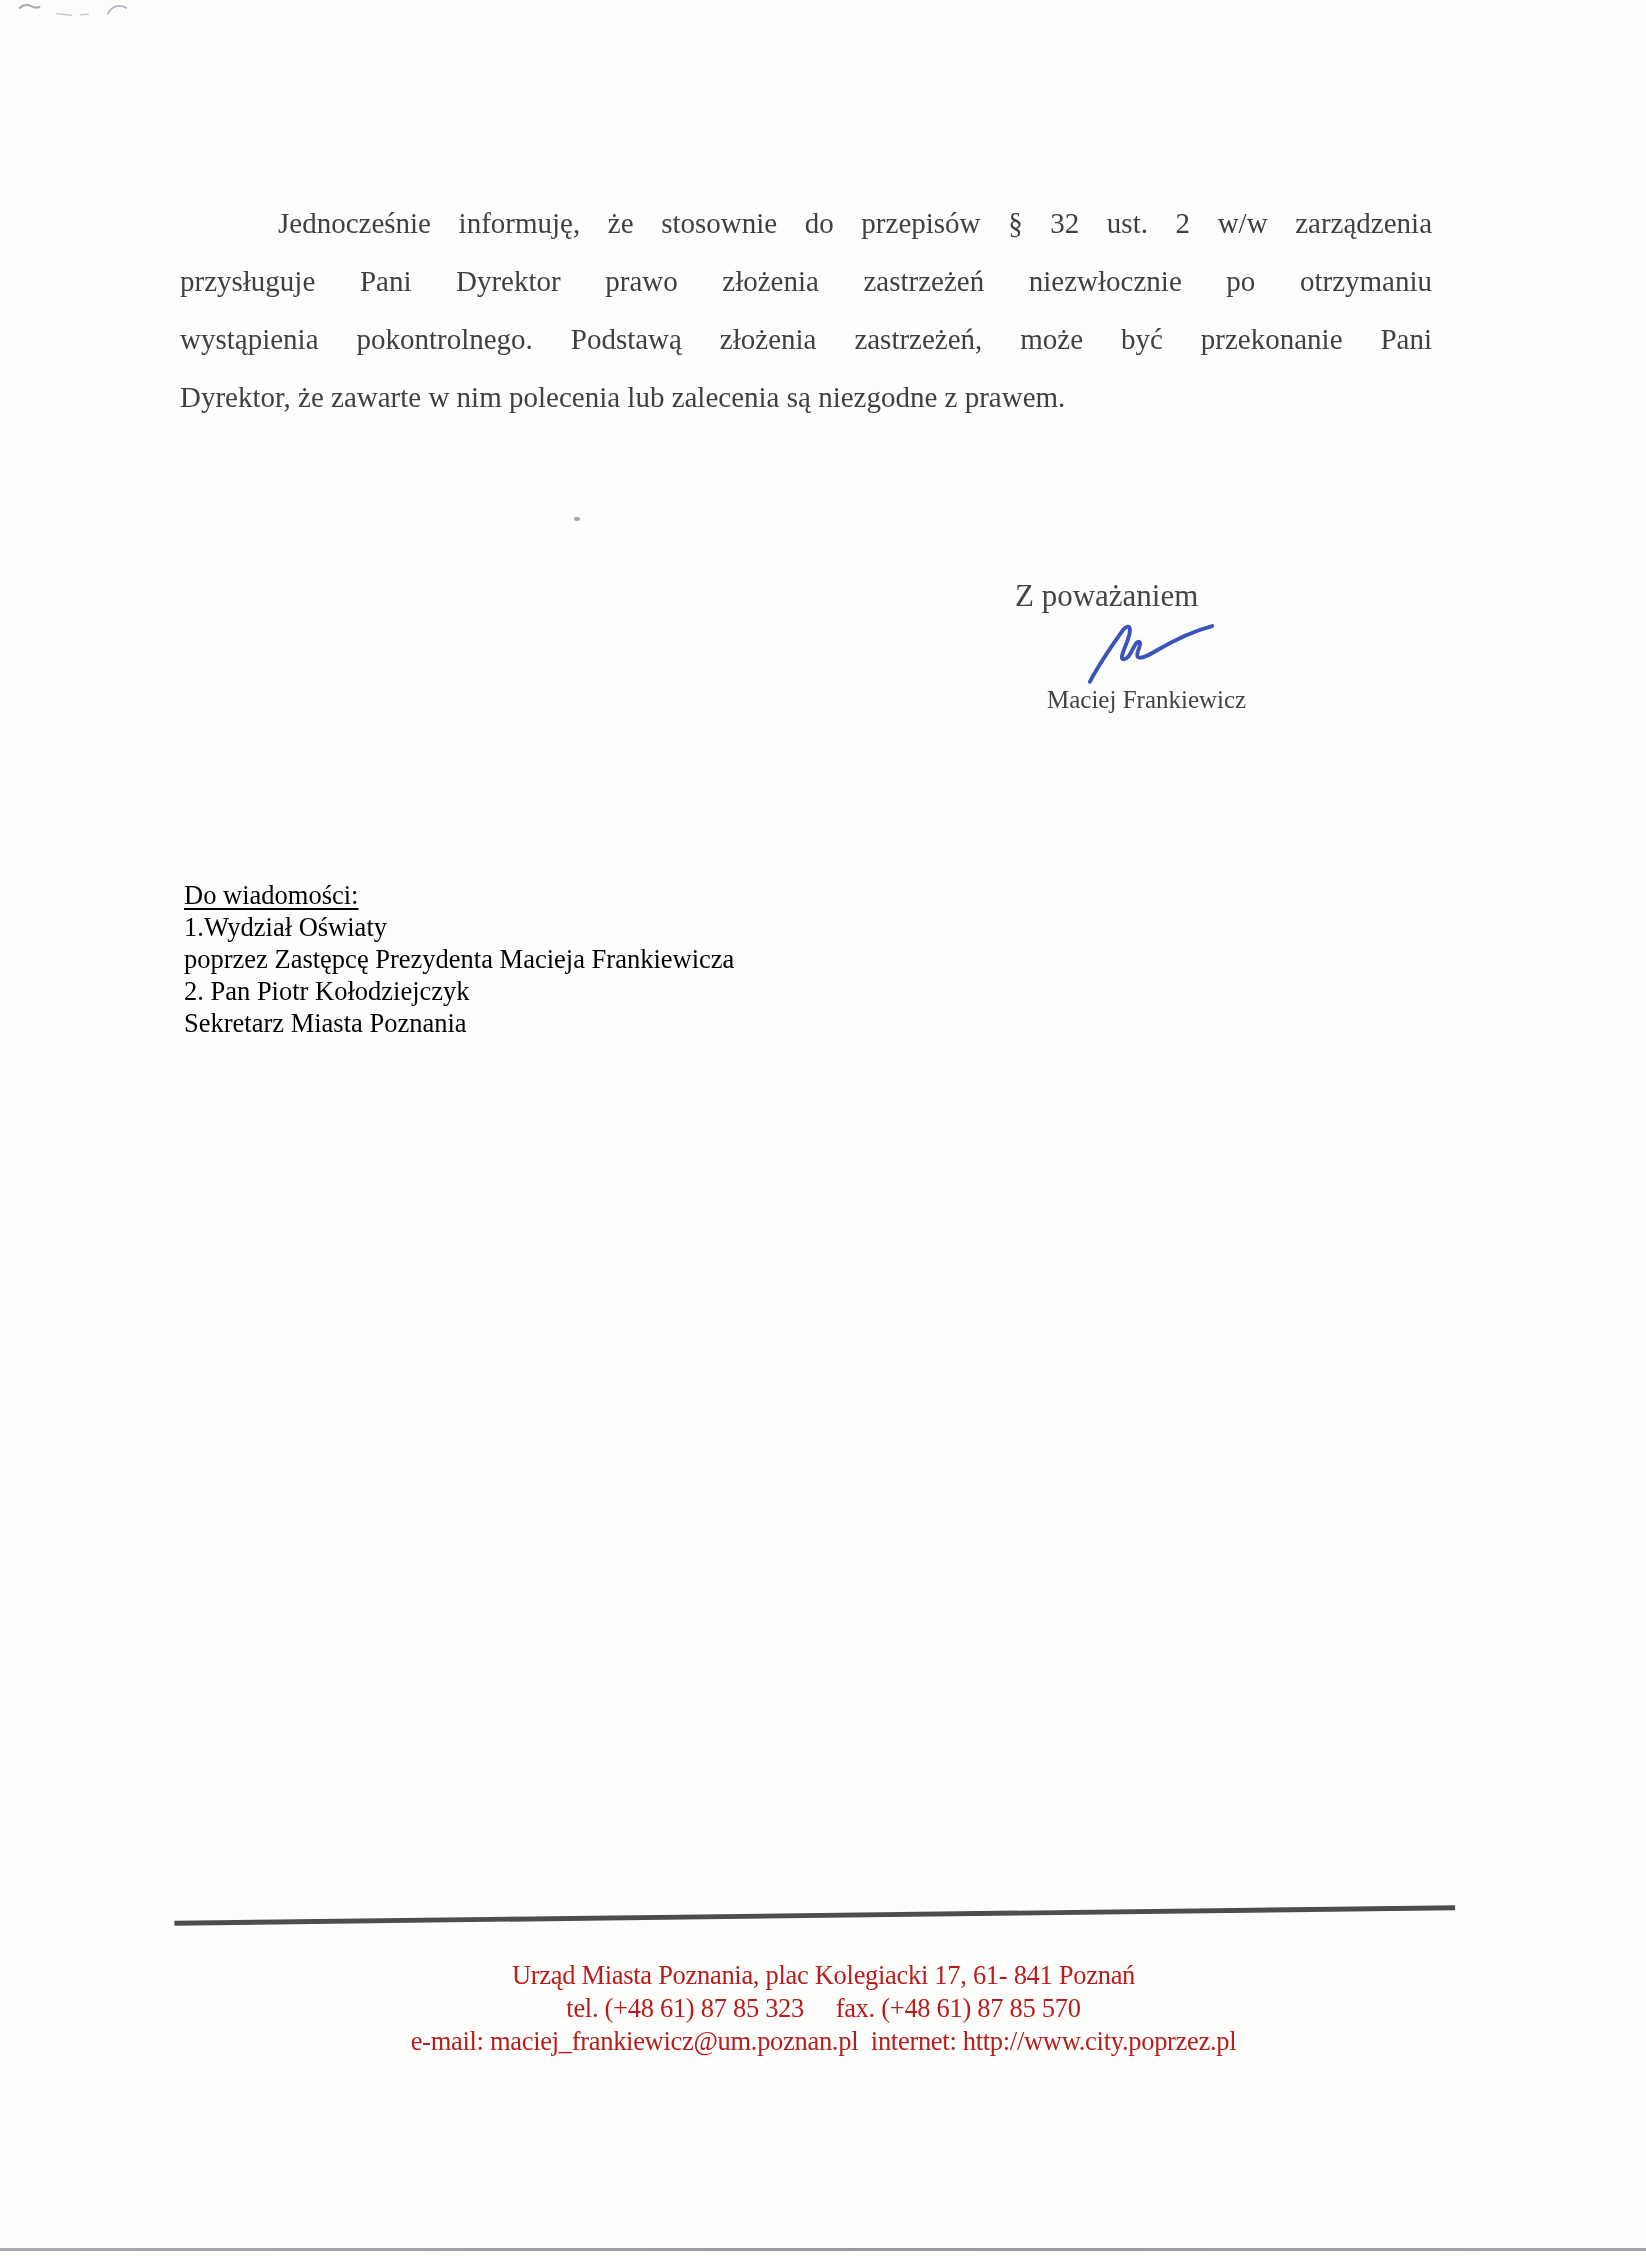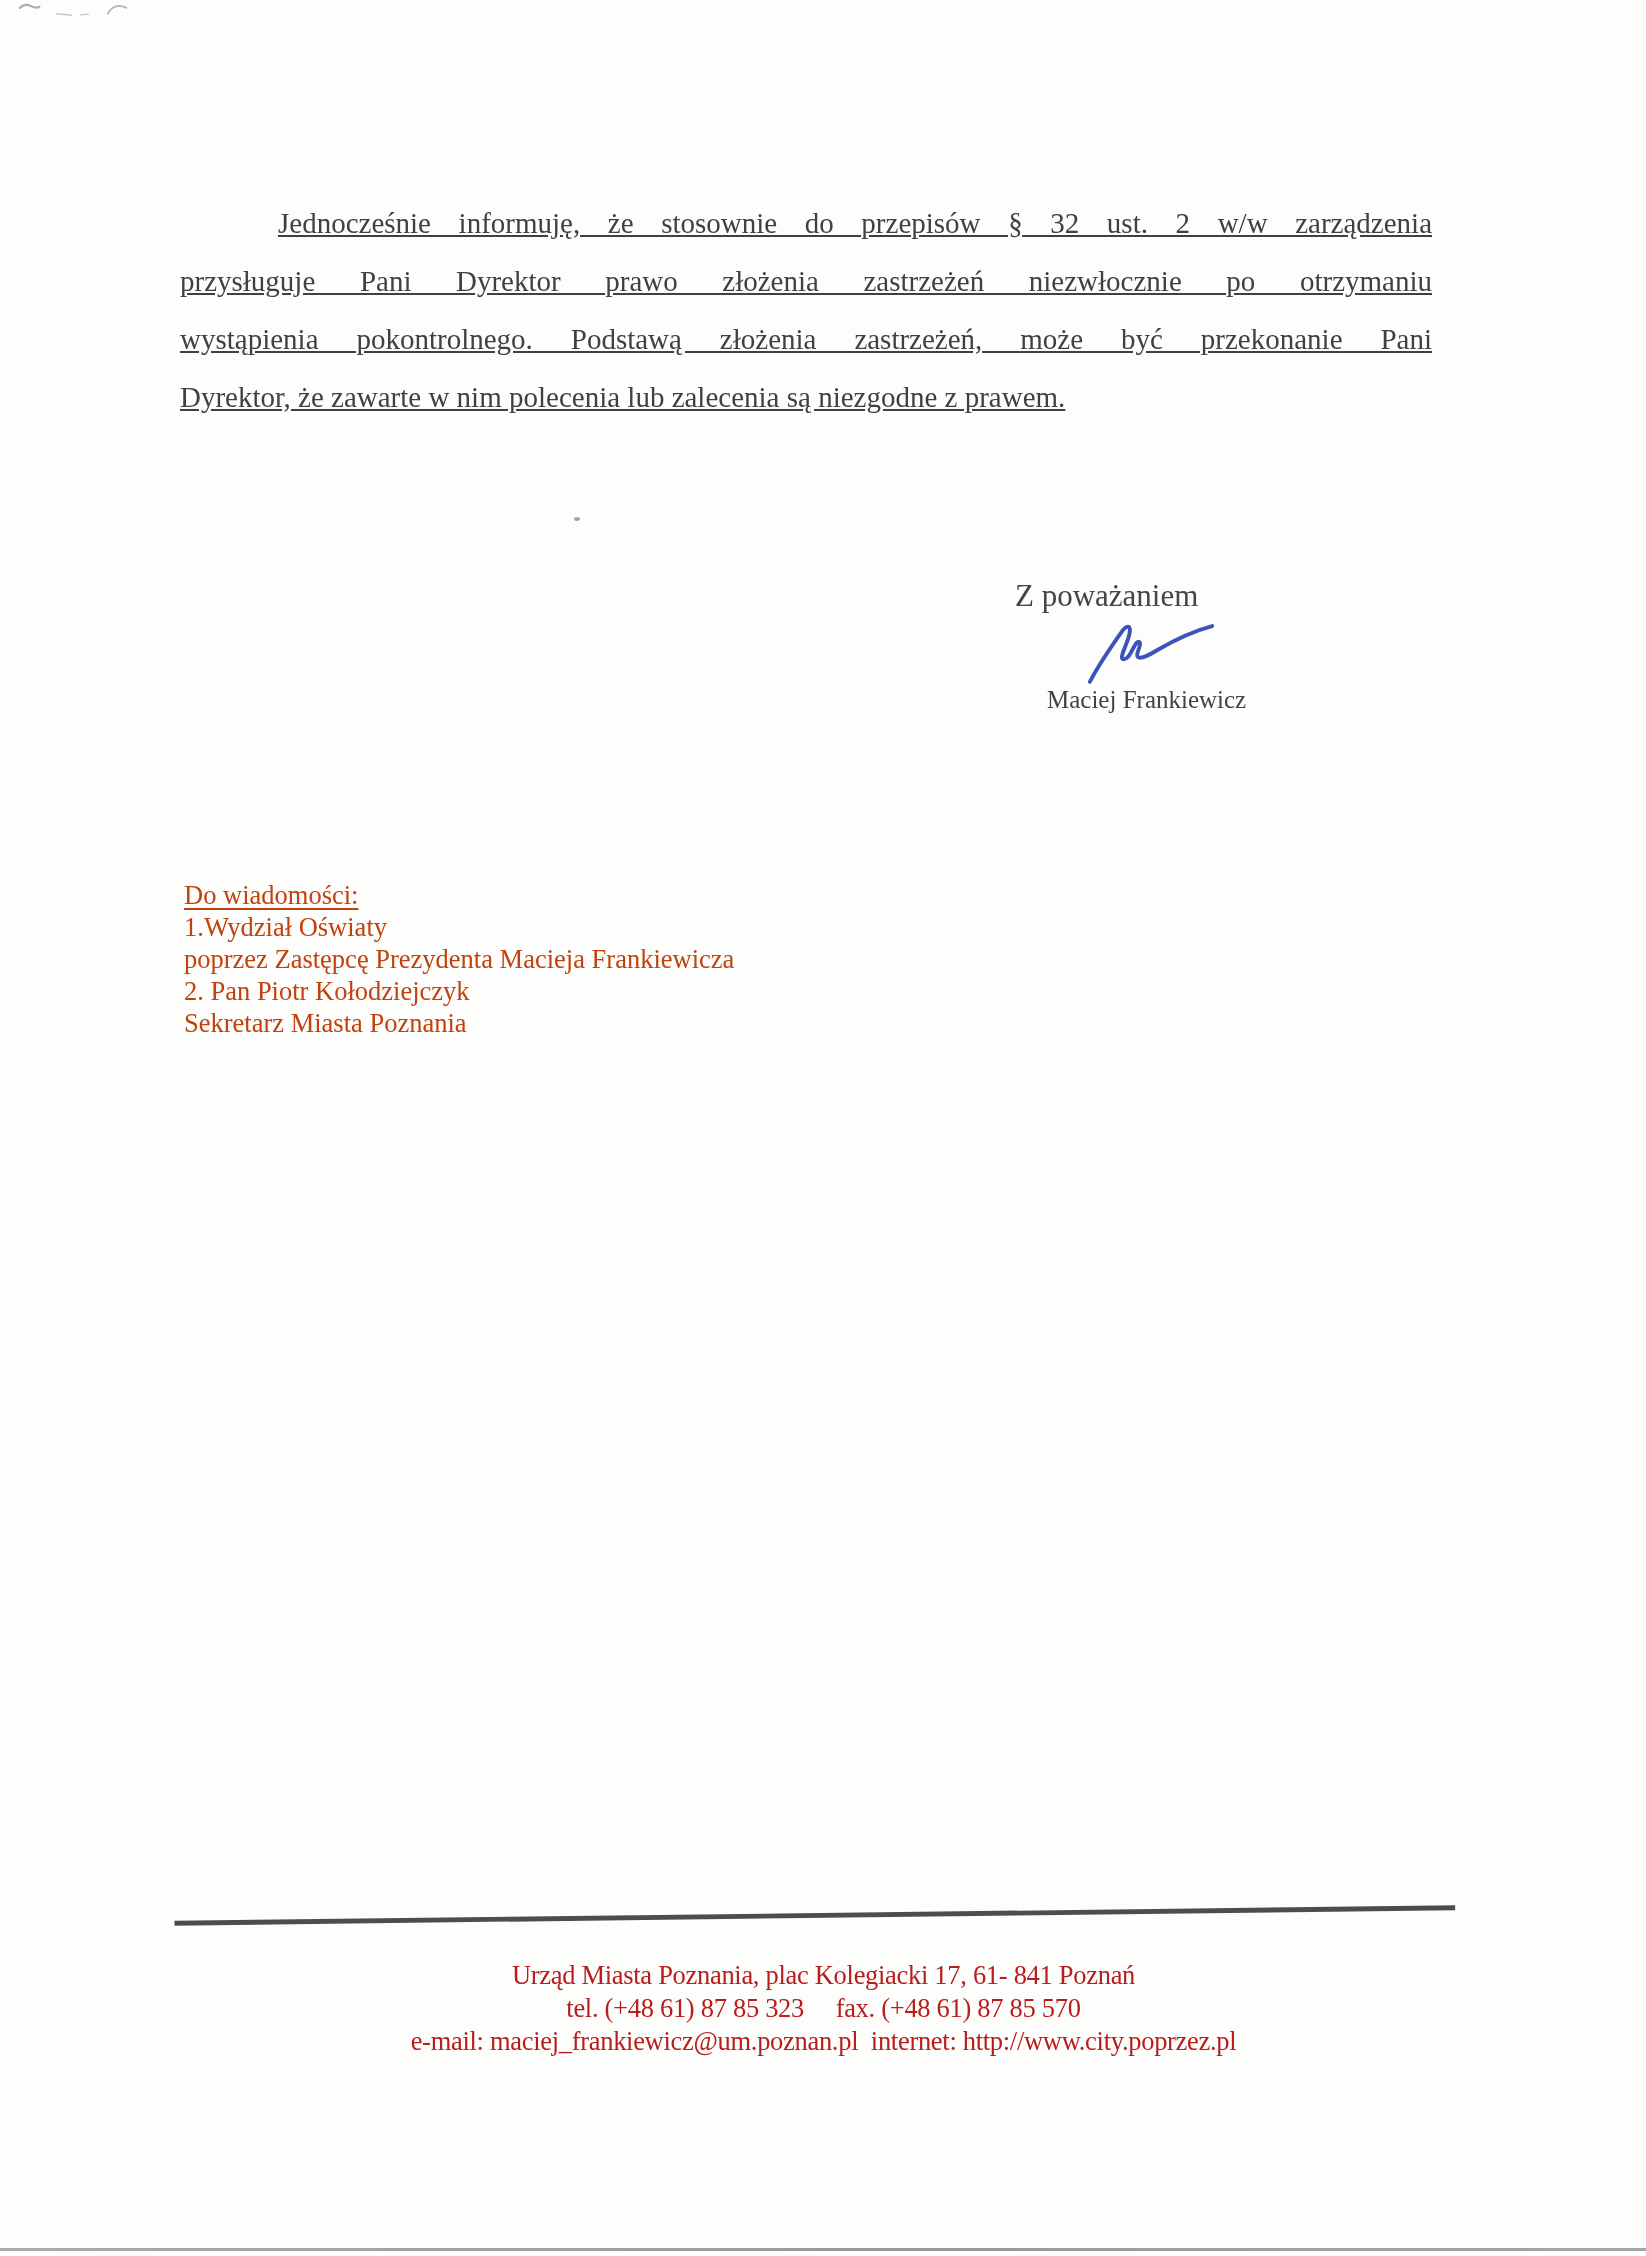--- a/index.html
+++ b/index.html
@@ -27,21 +27,20 @@
 
   
   .paragraph {
     position: absolute;
     left: 180px;
     top: 194px;
     width: 1252px;
     font-size: 29px;
     line-height: 58px;
     color: #403f42;
-    text-decoration: underline;
   }
   .para-line {
     text-align: justify;
     text-align-last: justify;
     white-space: normal;
   }
   .para-line.indent {
     padding-left: 98px;
   }
   .para-line.last {
@@ -82,21 +81,21 @@
     opacity: 0.8;
   }
 
   
   .cc-block {
     position: absolute;
     left: 184px;
     top: 879px;
     font-size: 26.5px;
     line-height: 32px;
-    color: #c2410c;
+    color: #000000;
   }
   .cc-heading {
     text-decoration: underline;
     text-underline-offset: 3.9px;
     text-decoration-thickness: 2px;
   }
 
   
   .footer-rule-svg {
     position: absolute;

